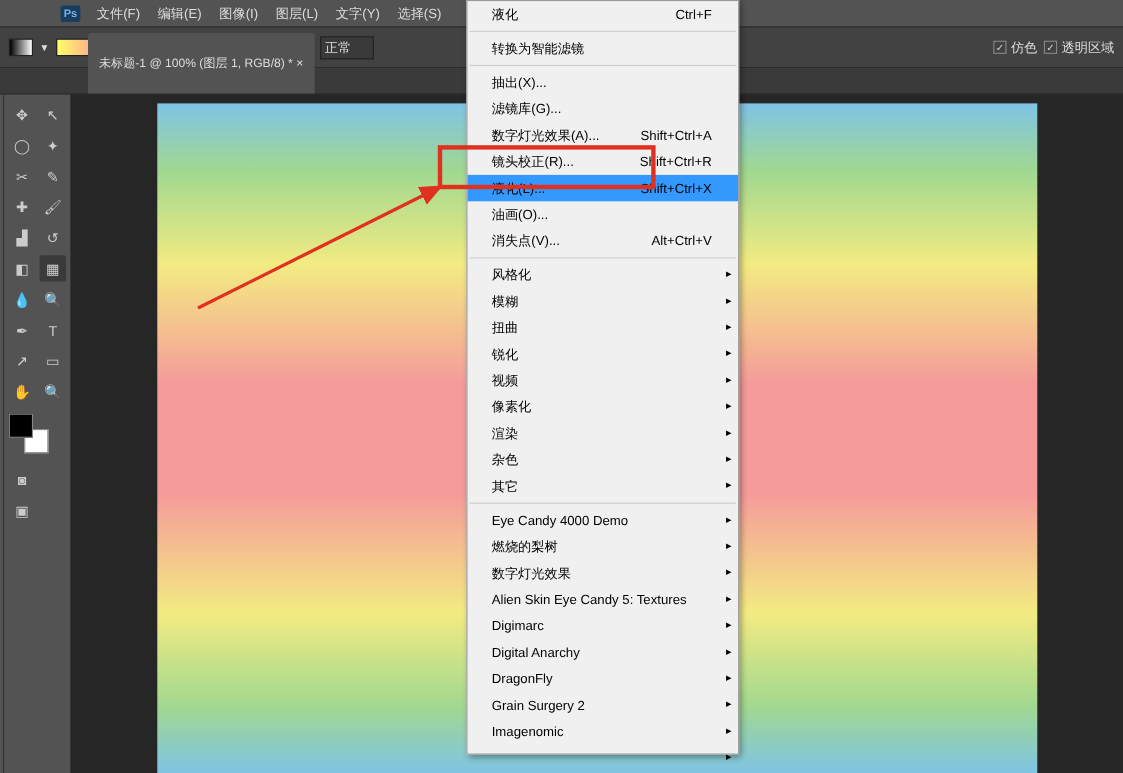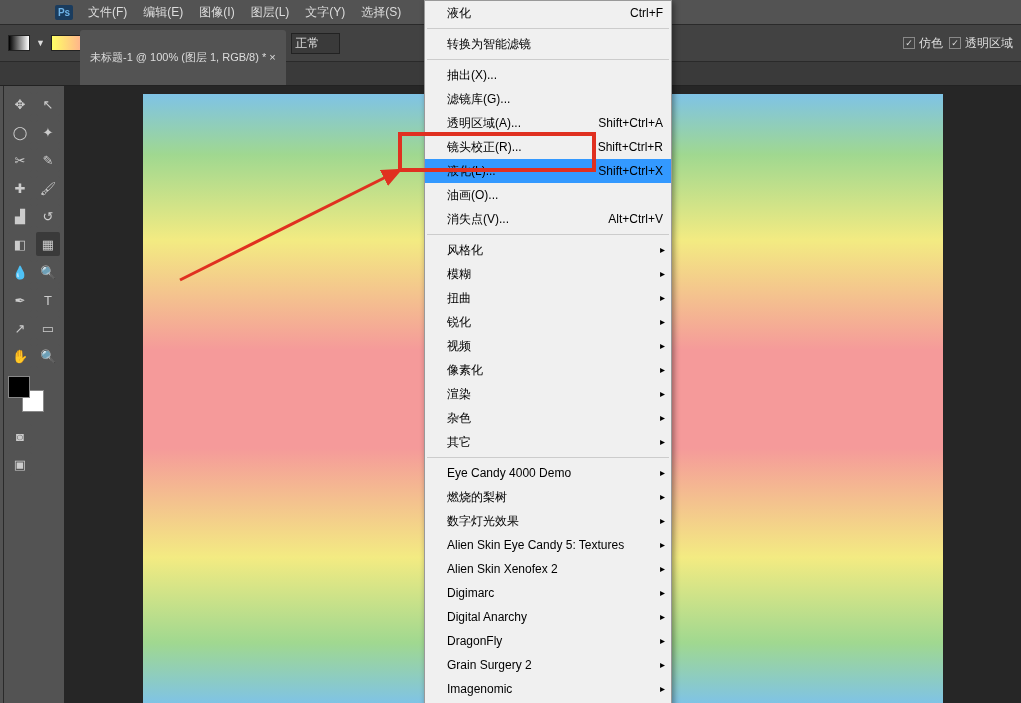--- a/index.html
+++ b/index.html
@@ -23,21 +23,21 @@
 .toolbar { width:60px; background:#535353; padding:6px 4px; }
 .trow { display:flex; gap:4px; margin-bottom:4px; }
 .tool { width:24px; height:24px; background:#535353; display:flex; align-items:center; justify-content:center; color:#ccc; font-size:13px; border-radius:2px; }
 .tool.sel { background:#3a3a3a; }
 .colors { margin-top:8px; position:relative; width:36px; height:36px; }
 .fg { position:absolute; width:22px; height:22px; background:#000; border:1px solid #888; top:0; left:0; }
 .bg { position:absolute; width:22px; height:22px; background:#fff; border:1px solid #888; bottom:0; right:0; }
 .canvas-area { flex:1; background:#262626; display:flex; align-items:flex-start; justify-content:center; padding:8px 8px 0 8px; overflow:hidden; }
 .canvas { width:800px; height:610px; background:linear-gradient(180deg,#7fc3e6 0%,#a0d890 10%,#f3eb82 24%,#f59a9a 42%,#f59a9a 58%,#f3eb82 76%,#a0d890 90%,#7fc3e6 100%); }
 .dropdown { position:absolute; top:0; left:424px; width:248px; background:#f0f0f0; border:1px solid #999; box-shadow:2px 2px 6px rgba(0,0,0,.4); font-size:12px; color:#000; z-index:10; }
-.ditm { display:flex; justify-content:space-between; padding:4px 8px 4px 22px; line-height:16px; position:relative; }
+.ditm { display:flex; justify-content:space-between; padding:4px 24px 4px 22px; line-height:16px; position:relative; }
 .ditm.hi { background:#3399ff; color:#000000; }
 .ditm.sub::after { content:"▸"; position:absolute; right:6px; font-size:10px; }
 .dsep { height:1px; background:#ccc; margin:3px 2px; }
 .redbox { position:absolute; border:4px solid #e03020; top:132px; left:398px; width:198px; height:40px; z-index:20; pointer-events:none; }
 .arrow { position:absolute; top:160px; left:160px; z-index:19; pointer-events:none; }
 .ruler-left { width:4px; background:#535353; border-right:1px solid #2a2a2a; }
 </style>
 </head>
 <body>
 
@@ -154,21 +154,21 @@
       <span>转换为智能滤镜</span>
     </div>
     <div class="dsep"></div>
     <div class="ditm">
       <span>抽出(X)...</span>
     </div>
     <div class="ditm">
       <span>滤镜库(G)...</span>
     </div>
     <div class="ditm">
-      <span>透明区域(A)...</span>
+      <span>数字灯光效果(A)...</span>
       <span>Shift+Ctrl+A</span>
     </div>
     <div class="ditm">
       <span>镜头校正(R)...</span>
       <span>Shift+Ctrl+R</span>
     </div>
     <div class="ditm hi">
       <span>液化(L)...</span>
       <span>Shift+Ctrl+X</span>
     </div>
@@ -212,23 +212,20 @@
       <span>Eye Candy 4000 Demo</span>
     </div>
     <div class="ditm sub">
       <span>燃烧的梨树</span>
     </div>
     <div class="ditm sub">
       <span>数字灯光效果</span>
     </div>
     <div class="ditm sub">
       <span>Alien Skin Eye Candy 5: Textures</span>
-    </div>
-    <div class="ditm sub">
-      <span>Alien Skin Xenofex 2</span>
     </div>
     <div class="ditm sub">
       <span>Digimarc</span>
     </div>
     <div class="ditm sub">
       <span>Digital Anarchy</span>
     </div>
     <div class="ditm sub">
       <span>DragonFly</span>
     </div>

